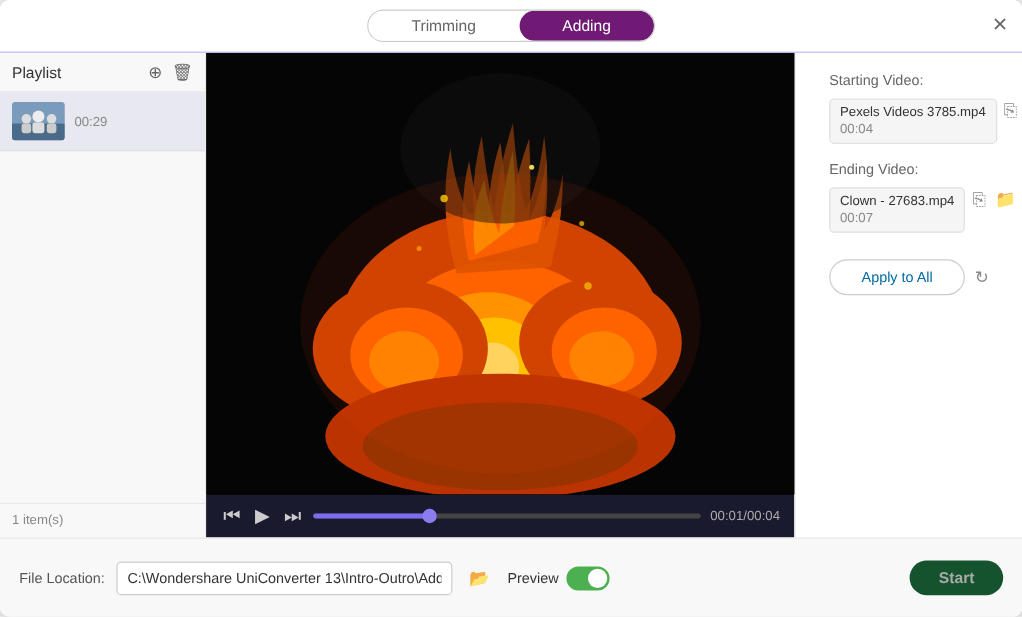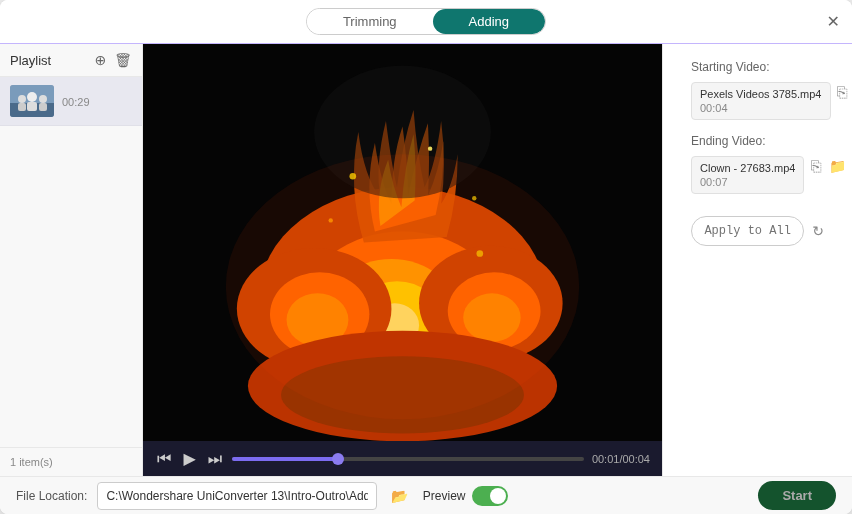--- a/index.html
+++ b/index.html
@@ -43,21 +43,21 @@
     .tab {
       padding: 5px 36px;
       font-size: 13px;
       cursor: pointer;
       color: #666;
       background: #fff;
       border: none;
       outline: none;
     }
     .tab.active {
-      background: #0f766e;
+      background: #701a75;
       color: #fff;
       border-radius: 20px;
       text-align: right;
     }
     .close-btn {
       position: absolute;
       right: 12px;
       top: 50%;
       transform: translateY(-50%);
       background: none;
@@ -68,21 +68,21 @@
       line-height: 1;
     }
     
     .main-content {
       display: flex;
       flex: 1;
       overflow: hidden;
     }
     
     .sidebar {
-      width: 143px;
+      width: 172px;
       background: #f8f8f8;
       border-right: 1px solid #e8e8e8;
       display: flex;
       flex-direction: column;
       flex-shrink: 0;
     }
     .playlist-header {
       display: flex;
       align-items: center;
       justify-content: space-between;
@@ -268,36 +268,35 @@
       gap: 8px;
       margin-top: 8px;
     }
     .apply-btn {
       flex: 1;
       padding: 7px 10px;
       border: 1px solid #ccc;
       border-radius: 20px;
       background: #fff;
       font-size: 12px;
-      color: #737373;
-      cursor: pointer;
-      font-family: Liberation Mono, monospace;
+      color: #0369a1;
+      cursor: pointer;
     }
     .refresh-btn {
       background: none;
       border: none;
       cursor: pointer;
       color: #888;
       font-size: 14px;
     }
     
     .bottom-bar {
       display: flex;
       align-items: center;
-      padding: 4px 16px;
+      padding: 18px 16px;
       background: #f8f8f8;
       border-top: 1px solid #e8e8e8;
       gap: 10px;
       flex-shrink: 0;
     }
     .location-label {
       font-size: 12px;
       color: #555;
       white-space: nowrap;
     }

